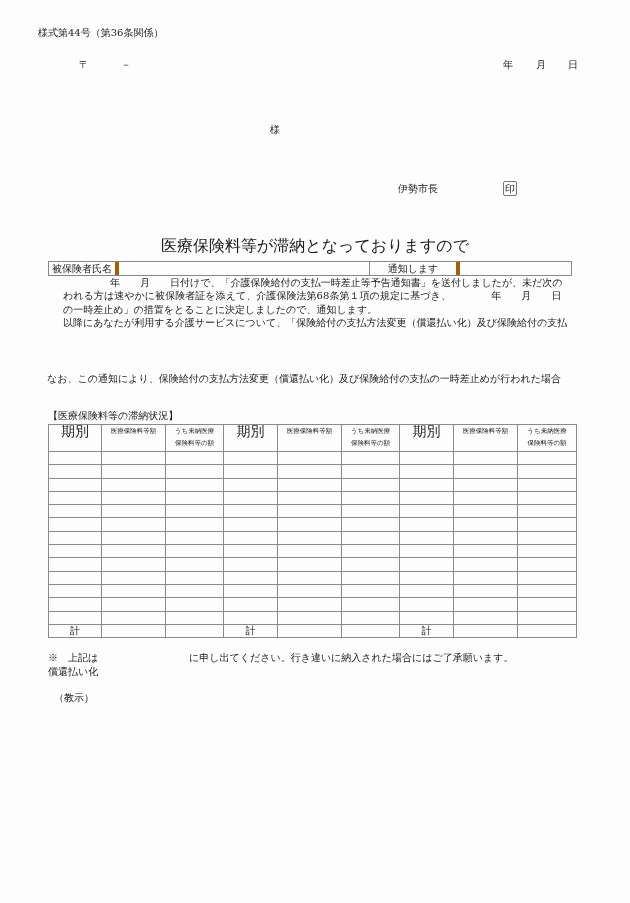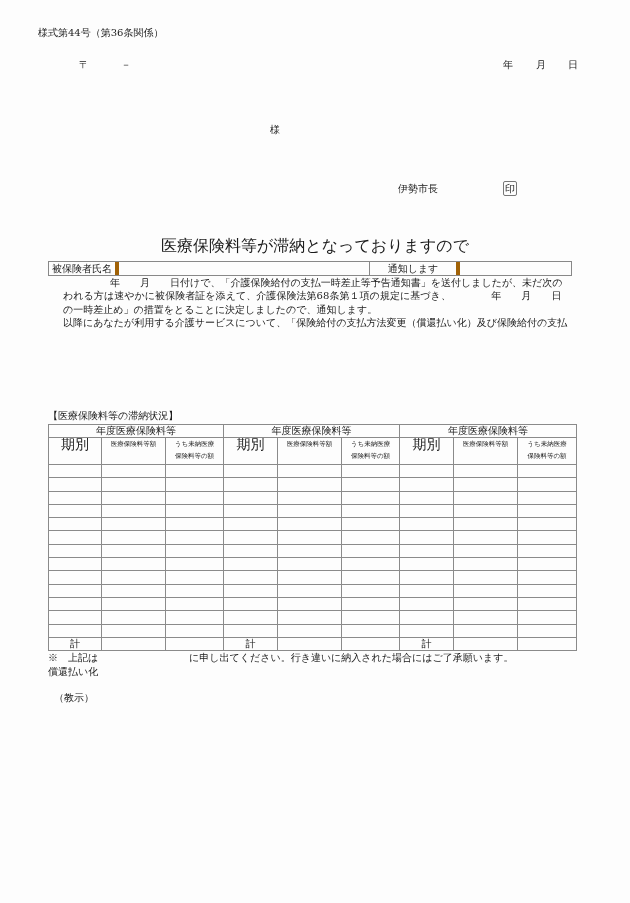--- a/index.html
+++ b/index.html
@@ -59,42 +59,38 @@
 </div>
 
 <div class="para p1">
   <div style="white-space:pre">　　　　　年　　月　　日付けで、「介護保険給付の支払一時差止等予告通知書」を送付しましたが、未だ次の</div>
   <div style="white-space:pre;margin-left:3px;letter-spacing:0.05px">われる方は速やかに被保険者証を添えて、介護保険法第68条第１項の規定に基づき、　　　　年　　月　　日</div>
   <div style="white-space:pre;margin-left:3px">の一時差止め」の措置をとることに決定しましたので、通知します。</div>
   <div style="white-space:pre;margin-left:3px">以降にあなたが利用する介護サービスについて、「保険給付の支払方法変更（償還払い化）及び保険給付の支払</div>
 </div>
 
 <div class="para p2">
+  <div style="white-space:pre">　なお、この通知により、保険給付の支払方法変更（償還払い化）及び保険給付の支払の一時差止めが行われた場合</div>
 </div>
 
 <div class="abs status-h">【医療保険料等の滞納状況】</div>
 
 <table class="arrears">
   <colgroup>
     <col style="width:53px">
       <col style="width:64px">
       <col style="width:58px">
     <col style="width:54px">
       <col style="width:64px">
       <col style="width:58px">
     <col style="width:54px">
       <col style="width:64px">
       <col style="width:59px">
   </colgroup>
   <tbody id="arrears-body">
-    <tr class="hdr1">
-      <td colspan="3">年度医療保険料等</td>
-      <td colspan="3">年度医療保険料等</td>
-      <td colspan="3">年度医療保険料等</td>
-    </tr>
     <tr class="hdr2">
       <td><span class="kibetsu">期別</span></td>
       <td>
           <span class="small">医療保険料等額</span>
         </td>
       <td>
           <span class="small">うち未納医療</span>
           <span class="small">保険料等の額</span>
         </td>
       <td><span class="kibetsu">期別</span></td>

